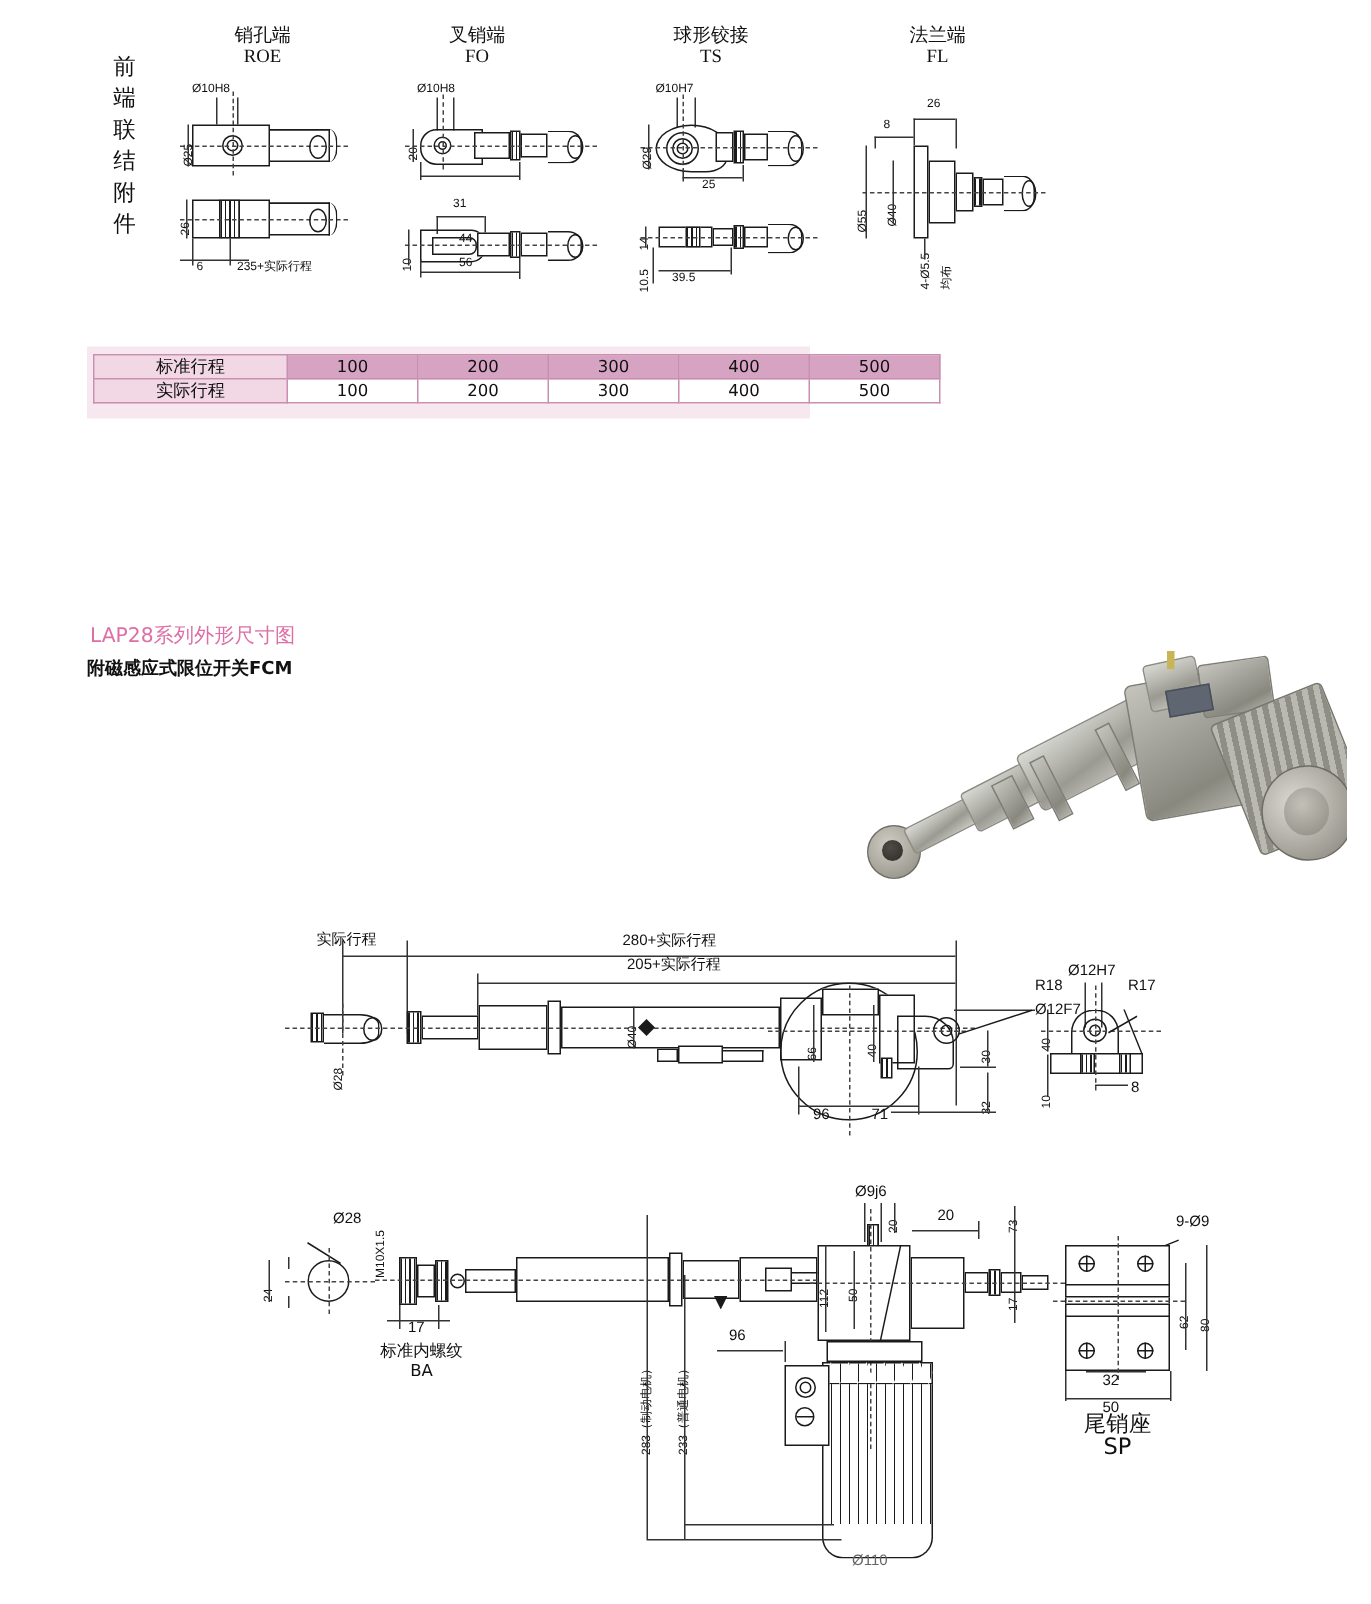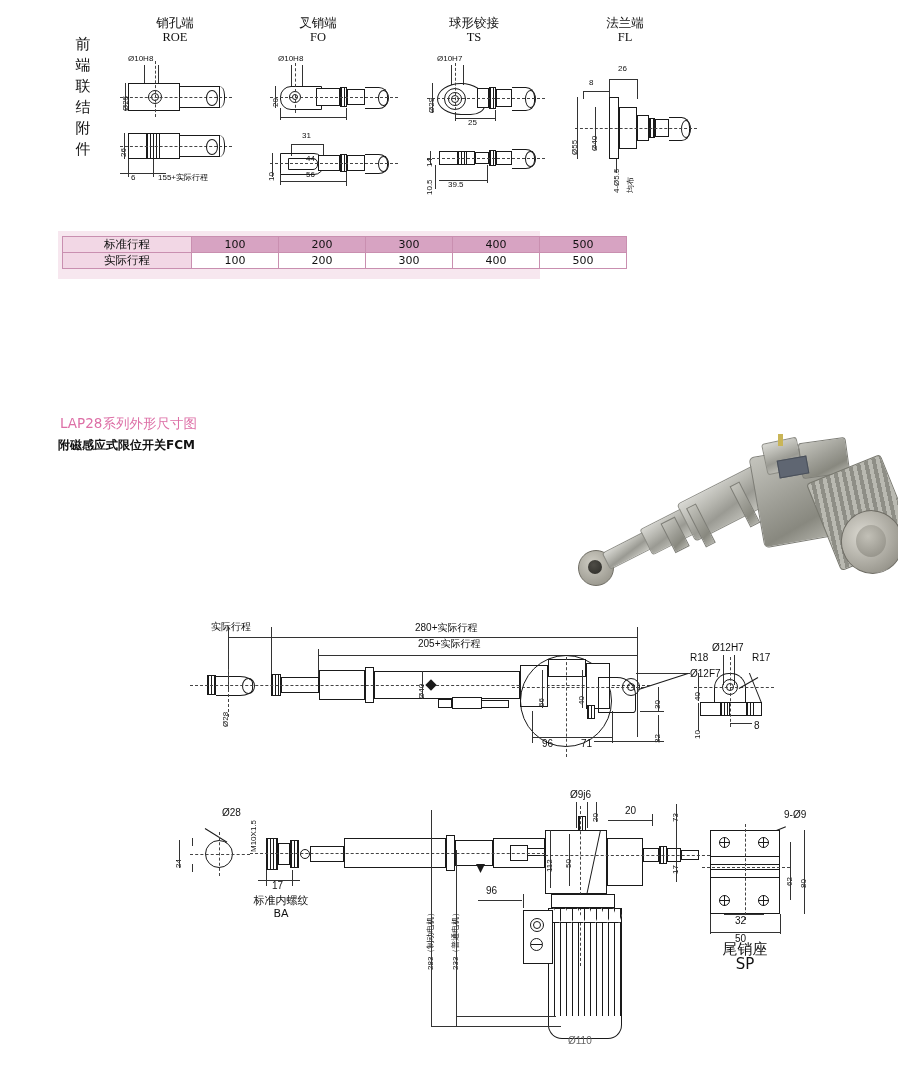--- a/index.html
+++ b/index.html
@@ -150,21 +150,21 @@
       <div class="cl" style="left:10px;top:91px;width:112px;"></div>
       <div class="abs" style="left:100px;top:80px;width:14px;height:22px;border-right:1px solid #1a1a1a;border-radius:0 40% 40% 0;"></div>
       <div class="abs" style="left:96px;top:84px;width:10px;height:14px;border:1px solid #1a1a1a;border-radius:50%;"></div>
       <div class="txt s8 rot abs" style="left:10px;top:102px;">26</div>
       <div class="dimv" style="left:14px;top:78px;height:26px;"></div>
 
       <div class="dimv" style="left:18px;top:104px;height:18px;"></div>
       <div class="dimv" style="left:43px;top:104px;height:18px;"></div>
       <div class="dim" style="left:10px;top:118px;width:36px;"></div>
       <div class="txt s8 abs" style="left:21px;top:119px;">6</div>
-      <div class="txt s8 abs" style="left:48px;top:119px;">155+实际行程</div>
+      <div class="txt s8 abs" style="left:48px;top:119px;">235+实际行程</div>
       <div class="dim" style="left:46px;top:118px;width:10px;"></div>
     </div>
 
     <div class="abs" style="left:258px;top:55px;width:145px;height:145px;">
       <div class="txt s8 abs" style="left:20px;top:0px;">Ø10H8</div>
       <div class="dimv" style="left:33px;top:10px;height:22px;"></div>
       <div class="dimv" style="left:44px;top:10px;height:22px;"></div>
 
       <div class="abs" style="left:22px;top:31px;width:40px;height:22px;border:1px solid #1a1a1a;border-radius:11px 0 0 11px;"></div>
       <div class="circn" style="left:31px;top:36px;width:12px;height:12px;"></div>

